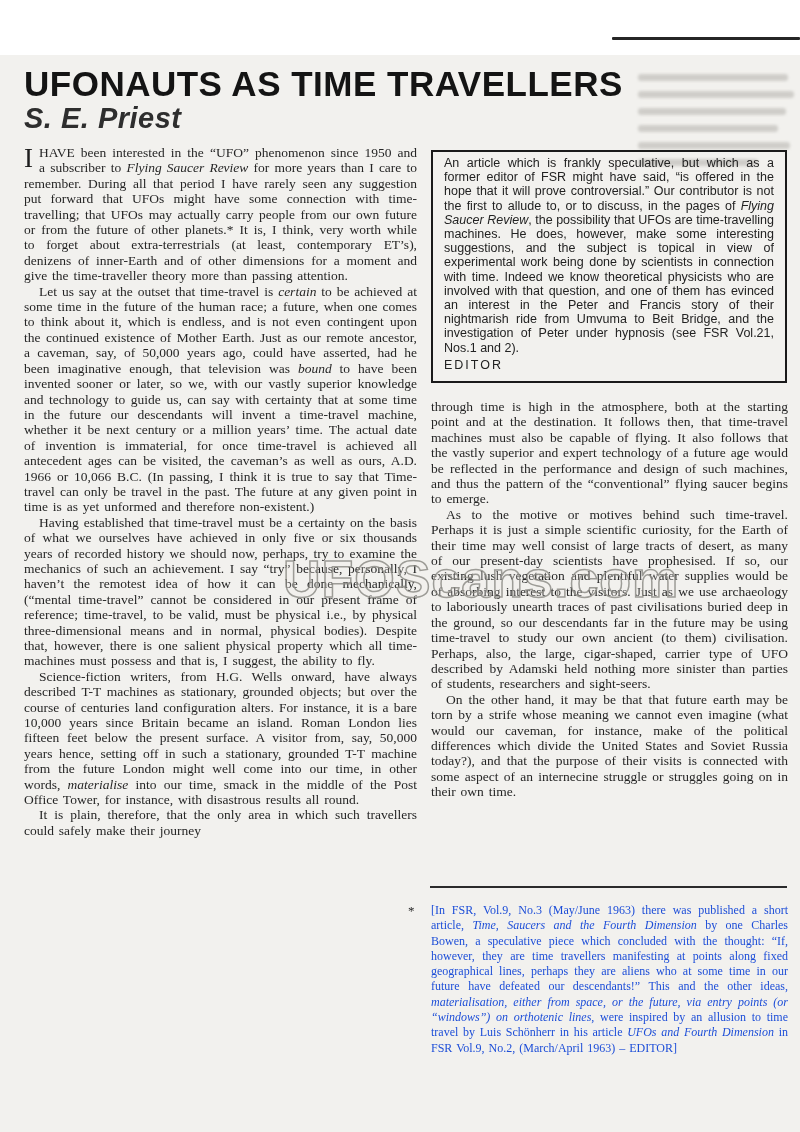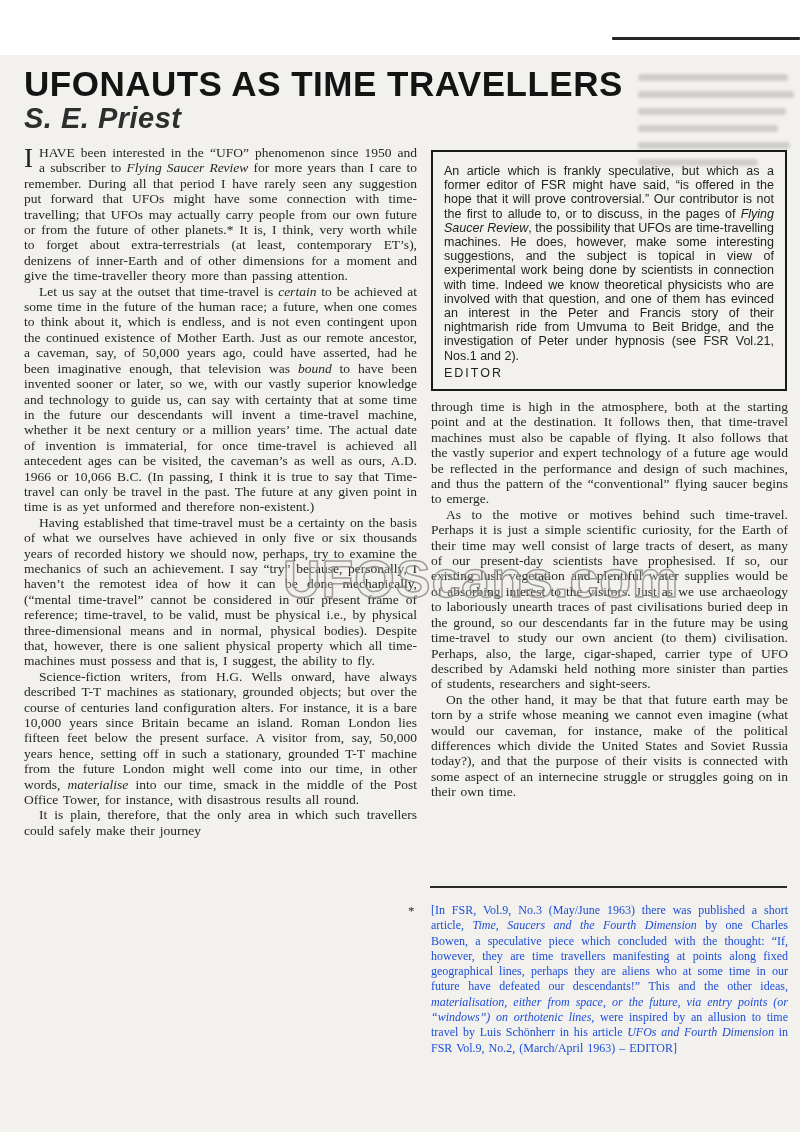--- a/index.html
+++ b/index.html
@@ -24,21 +24,21 @@
     font-style:italic;font-weight:bold;font-size:29px;color:#2e2e2e;letter-spacing:.5px;
   }
   .col{position:absolute;text-align:justify;color:#262626;font-size:13.5px;line-height:15.4px;word-spacing:1.5px;}
   .col p{margin:0;}
   .col p.indent{text-indent:15px;}
   .col-left{left:24px;top:145px;width:393px;}
   .col-right{left:431px;top:399px;width:357px;}
   .dropcap{float:left;font-size:27px;line-height:26px;padding:0 6px 0 0;color:#1e1e1e;}
   .editor-box{
     position:absolute;left:431px;top:150px;width:356px;box-sizing:border-box;
-    border:2px solid #1a1a1a;padding:12px 11px 9px 11px;
+    border:2px solid #1a1a1a;padding:4px 11px 9px 11px;
     font-family:"Liberation Sans","DejaVu Sans",sans-serif;
     font-size:12.5px;line-height:14.2px;color:#222222;text-align:justify;
   }
   .editor-box p{margin:0;}
   .editor-sig{text-align:left;letter-spacing:2px;margin-top:3px;font-size:12.5px;}
   .rule{position:absolute;left:430px;top:886px;width:357px;height:2px;background:#2b2b2b;}
   .fn-marker{position:absolute;left:408px;top:903px;font-size:13px;color:#262626;}
   .footnote{
     position:absolute;left:431px;top:903px;width:357px;
     font-size:12px;line-height:15.3px;color:#1d4ed8;text-align:justify;word-spacing:1px;

